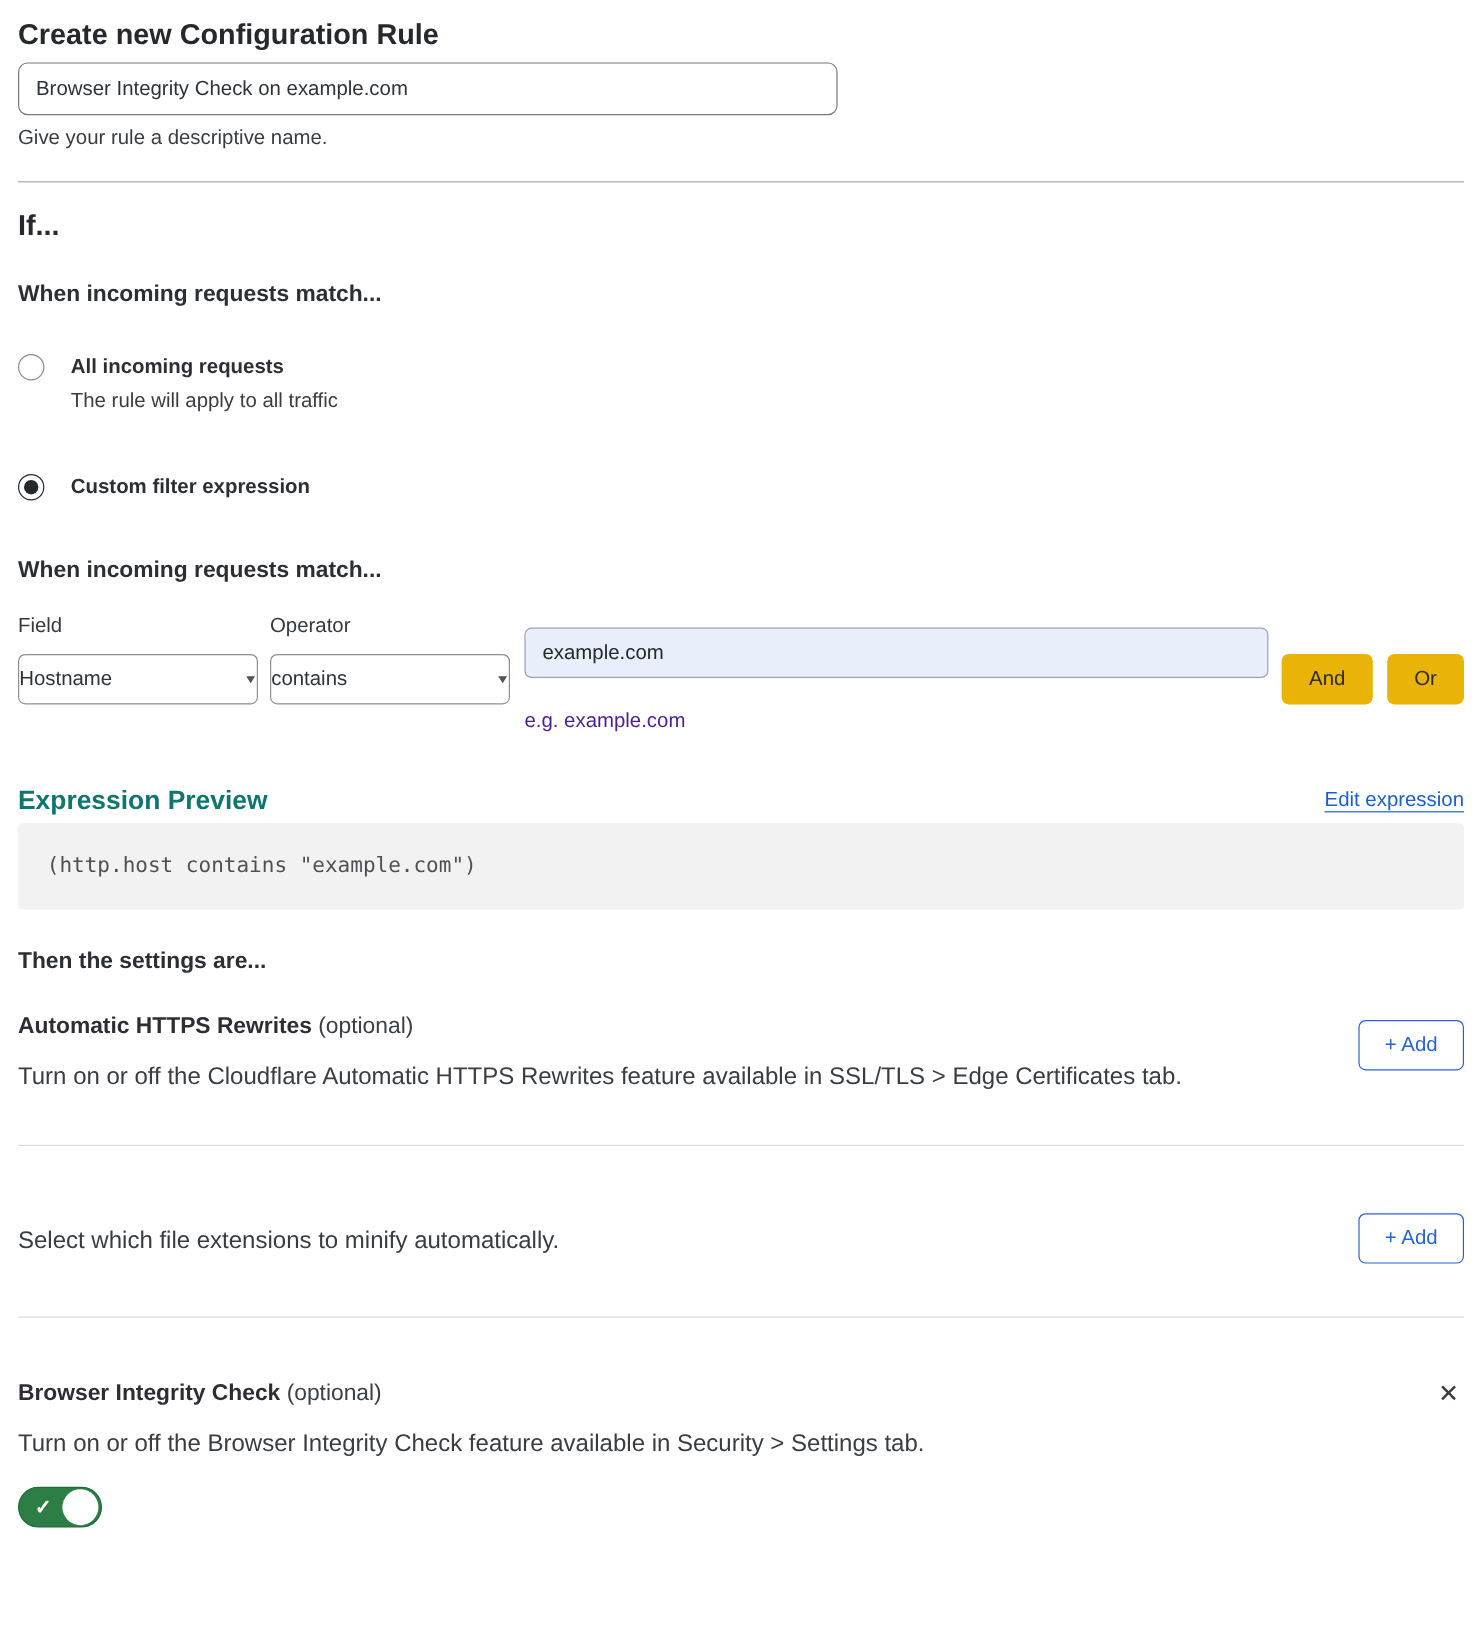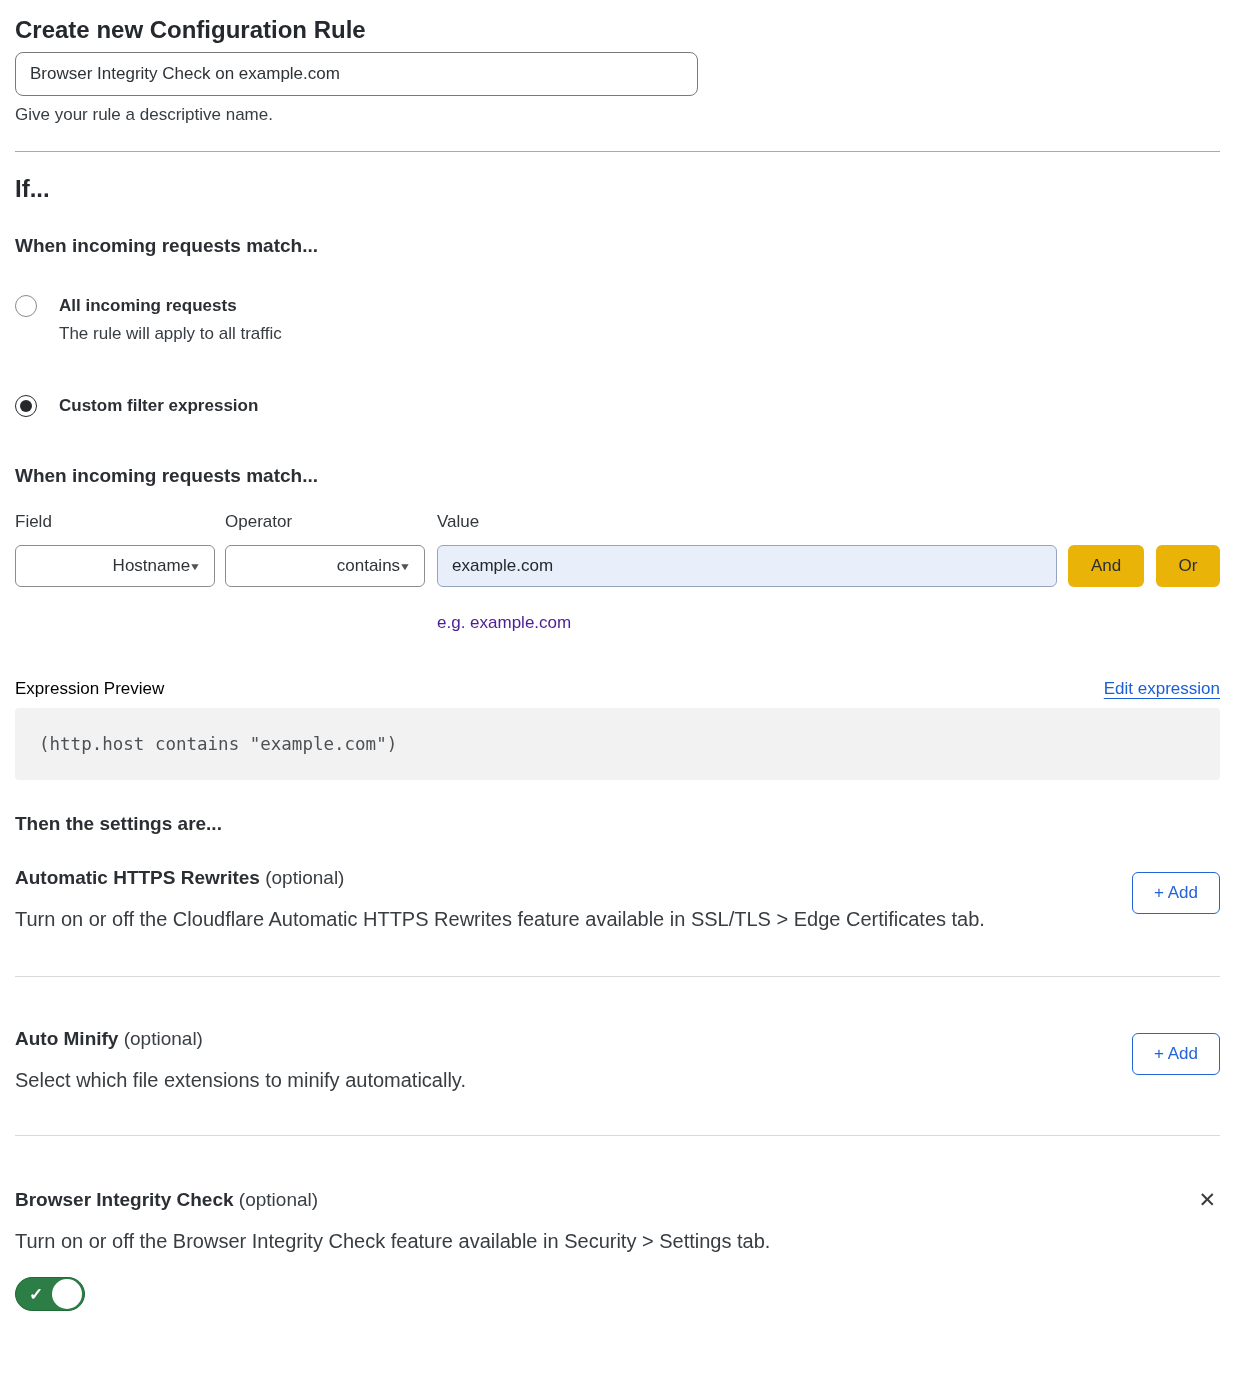--- a/index.html
+++ b/index.html
@@ -44,43 +44,43 @@
   .radio-texts .radio-label { font-size:17px; line-height:22px; font-weight:700; color:#2b2f34; }
   .radio-texts .radio-desc  { margin-top:6px; font-size:17px; line-height:22px; color:#383d42; }
 
   .filter-row { display:flex; align-items:flex-start; margin-top:23px; }
   .filter-col .col-label { font-size:17px; line-height:22px; color:#33383d; }
   .col-field { width:200px; }
   .col-operator { width:200px; margin-left:10px; }
   .col-value { flex:1; margin-left:12px; }
   .dropdown {
     margin-top:12px; height:42px; border:1px solid #8d8d8d; border-radius:6px;
-    background:#fff; display:flex; align-items:center; justify-content:flex-end;
-    padding:0 14px; cursor:pointer;
+    background:#fff; display:flex; align-items:center; justify-content:space-between;
+    padding:0 0; cursor:pointer;
   }
   .dropdown .dd-value { font-size:17px; color:#2e3338; }
   .dropdown .dd-arrow { font-size:10px; color:#4f5356; transform:scaleX(1.25); }
   .value-input {
     margin-top:12px; width:100%; height:42px;
     border:1px solid #97a2bd; border-radius:6px; background:#e9eefb;
     padding:0 14px; font-family:"Liberation Sans", sans-serif;
     font-size:17px; color:#24282c; outline:none;
   }
   .value-help { margin-top:25px; font-size:17px; line-height:21px; color:#4c1d95; }
   .conn-buttons { display:flex; gap:12px; margin-left:11px; padding-top:34px; }
   .conn-btn {
     height:42px; border:none; border-radius:6px; background:#eab308;
     color:#2b2f34; font-family:"Liberation Sans", sans-serif; font-size:17px;
     cursor:pointer;
   }
   .conn-btn.and { width:76px; }
   .conn-btn.or  { width:64px; }
 
   .expr-header { margin-top:45px; display:flex; justify-content:space-between; align-items:flex-end; }
-  .expr-label { font-size:17px; line-height:22px; color:#000000; }
+  .expr-label { font-size:22px; line-height:22px; color:#0f766e;font-weight:bold; }
   .expr-edit-link {
     font-size:17px; line-height:22px; color:#1a5fd4; text-decoration:underline;
     text-underline-offset:4px; cursor:pointer;
   }
   .expr-code {
     margin-top:8px; height:72px; background:#f2f2f2; border-radius:4px;
     display:flex; align-items:center; padding:0 24px;
     font-family:"DejaVu Sans Mono", monospace; font-size:17.5px; color:#4d5156;
   }
 
@@ -162,21 +162,20 @@
       </div>
     </div>
     <div class="filter-col col-operator">
       <div class="col-label">Operator</div>
       <div class="dropdown">
         <span class="dd-value">contains</span>
         <span class="dd-arrow">▼</span>
       </div>
     </div>
     <div class="filter-col col-value">
-      <div class="col-label">Value</div>
       <input class="value-input" type="text" value="example.com" style="">
       <div class="value-help">e.g. example.com</div>
     </div>
     <div class="conn-buttons">
       <button class="conn-btn and">And</button>
       <button class="conn-btn or">Or</button>
     </div>
   </div>
 
   <div class="expr-header">
@@ -195,24 +194,20 @@
       </div>
       <div class="setting-desc">Turn on or off the Cloudflare Automatic HTTPS Rewrites feature available in SSL/TLS &gt; Edge Certificates tab.</div>
     </div>
     <button class="add-btn">+ Add</button>
   </div>
 
   <hr class="divider-light div1">
 
   <div class="setting-row row2">
     <div>
-      <div class="setting-title">
-        <span class="name">Auto Minify</span>
-        <span class="optional">(optional)</span>
-      </div>
       <div class="setting-desc">Select which file extensions to minify automatically.</div>
     </div>
     <button class="add-btn">+ Add</button>
   </div>
 
   <hr class="divider-light div2">
 
   <div class="setting-row row3">
     <div>
       <div class="setting-title">

